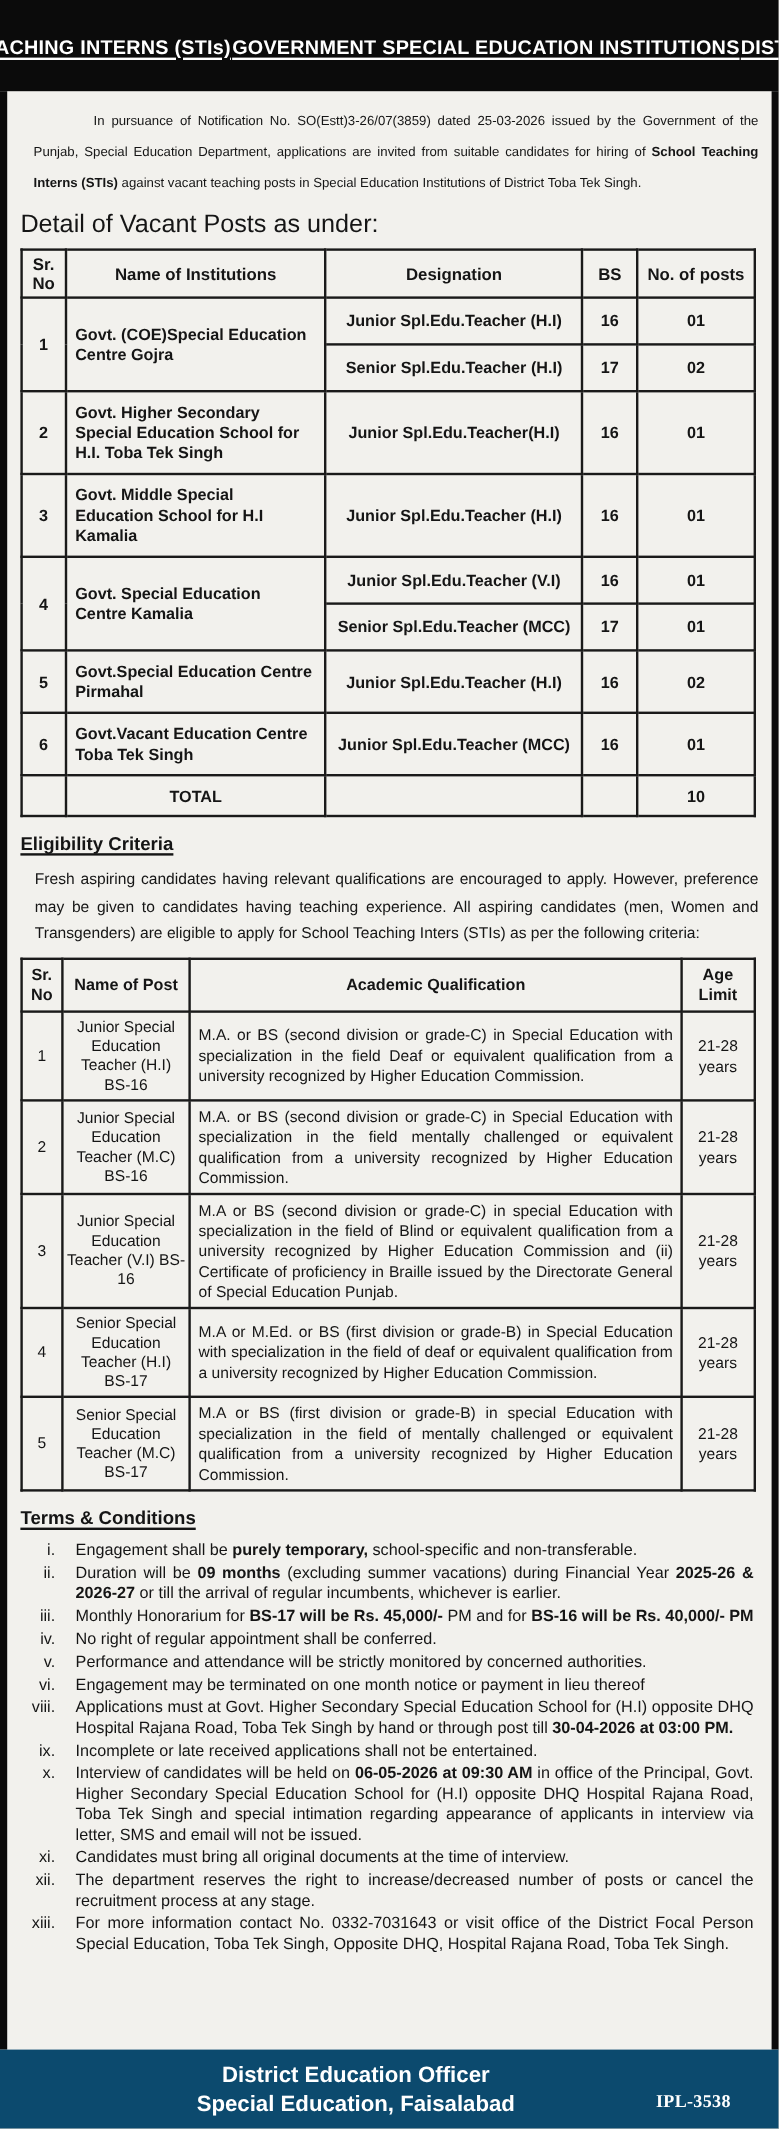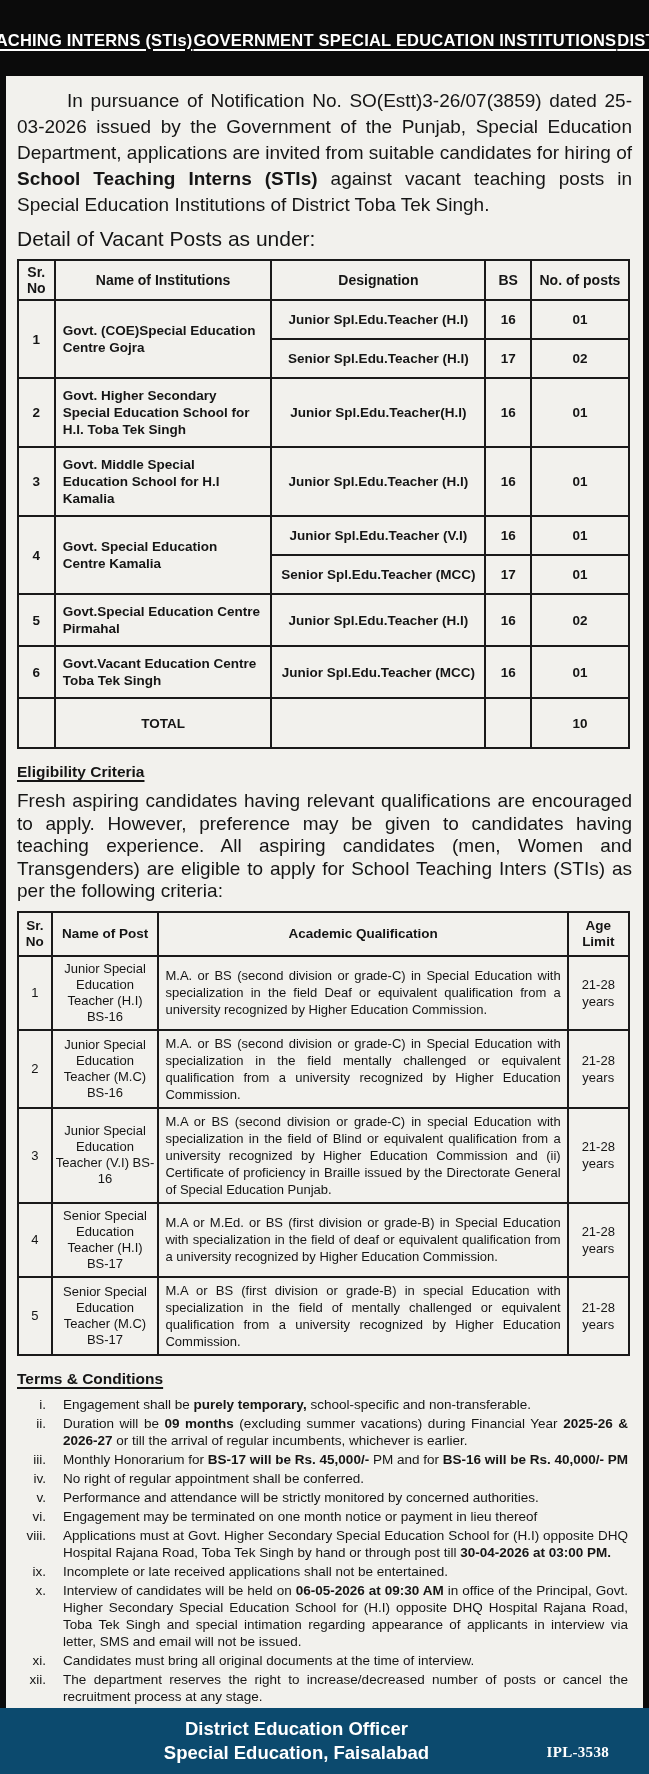--- a/index.html
+++ b/index.html
@@ -26,49 +26,49 @@
     text-decoration: underline; text-decoration-thickness: 2px; text-underline-offset: 3px;
     white-space: nowrap;
   }
   
   .doc-body {
     flex: 1 1 auto; overflow: hidden;
     border-left: 6px solid #0b0b0b; border-right: 6px solid #0b0b0b;
     padding: 0 9px;
   }
   .intro {
-    margin: 12px 2px 0 2px;
-    font-size: 19px; line-height: 26px;
+    margin: 12px 2px 0 13px;
+    font-size: 11px; line-height: 26px;
     text-align: justify; text-indent: 50px;
   }
   .detail-label { margin: 9px 2px 0 2px; font-size: 21px; }
   
   table {
     border-collapse: collapse; width: 99%;
     margin: 8px auto 0 2px;
     border: 2.5px solid #1a1a1a;
   }
   th, td { border: 2px solid #1a1a1a; vertical-align: middle; }
   .t1 th { font-size: 14px; font-weight: bold; text-align: center; height: 40px; padding: 2px 4px; }
   .t1 td { font-size: 13.5px; font-weight: bold; padding: 8px 7px; line-height: 17px; }
   .t1 td.c { text-align: center; }
   .t1 td.desig { text-align: center; padding: 10px 6px; }
-  .t1 tr.total-row td { height: 50px; padding: 0; }
+  .t1 tr.total-row td { height: 34px; padding: 0; }
   .t2 th { font-size: 13.5px; font-weight: bold; text-align: center; height: 44px; padding: 2px 3px; line-height: 16px; }
   .t2 td { font-size: 13px; padding: 4px 6px; line-height: 17px; }
   .t2 td.post { text-align: center; line-height: 16px; padding: 4px 3px; }
   .t2 td.qual { text-align: justify; }
   .t2 td.c { text-align: center; }
   
   .section-heading {
     margin: 14px 2px 0 2px; font-size: 15.5px; font-weight: bold;
     text-decoration: underline; text-decoration-thickness: 2px; text-underline-offset: 3px;
   }
   .eligibility-text {
-    margin: 9px 2px 0 2px; font-size: 19px; line-height: 22.5px; text-align: justify;
+    margin: 9px 2px 0 14px; font-size: 13px; line-height: 22.5px; text-align: justify;
   }
   
   .terms-list { margin: 8px 2px 0 2px; }
   .term-item { display: flex; margin-bottom: 2px; }
   .term-num {
     flex: 0 0 46px; text-align: right; padding-right: 17px;
     font-size: 13.5px; line-height: 17px;
   }
   .term-text { flex: 1 1 auto; font-size: 13.5px; line-height: 17px; text-align: justify; padding-right: 4px; }
   

